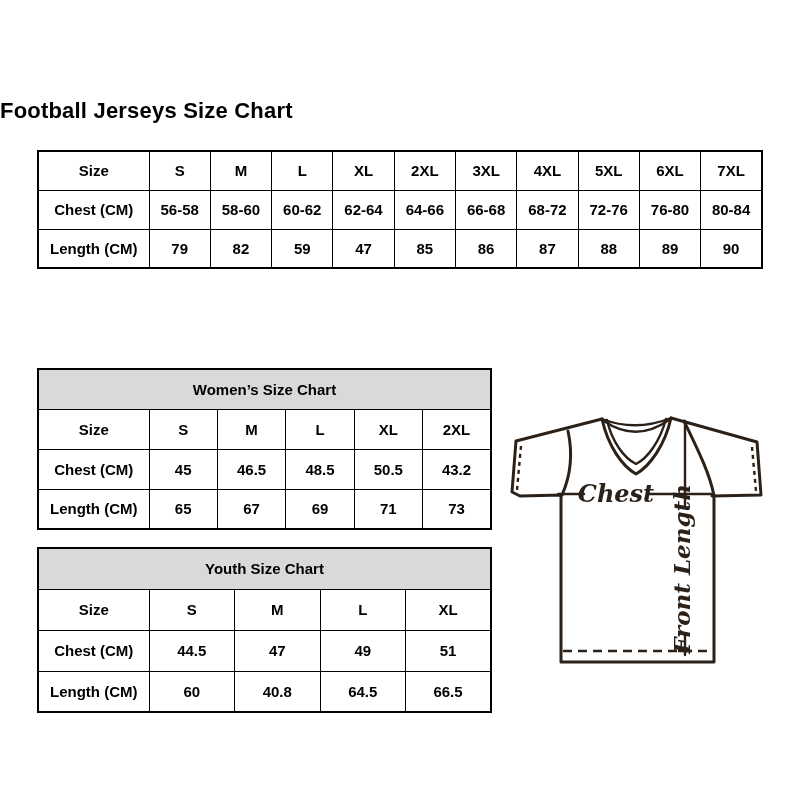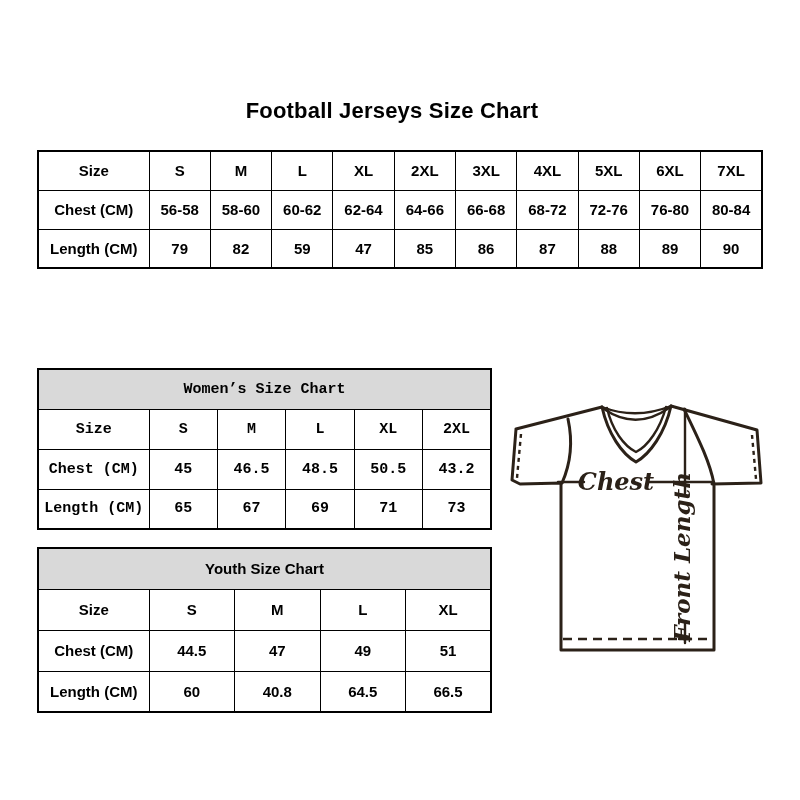--- a/index.html
+++ b/index.html
@@ -1,21 +1,21 @@
 <!DOCTYPE html>
 <html><head>
 <meta charset="utf-8">
 <style>
   * { margin:0; padding:0; box-sizing:border-box; }
   html,body { width:800px; height:800px; background:#ffffff; }
   body { position:relative; font-family:"Liberation Sans", sans-serif; color:#000; overflow:hidden; }
 
   .title {
     position:absolute; left:0; top:98px; width:784px;
-    text-align:center; font-size:22px; font-weight:bold; color:#000;
+    font-size:22px; font-weight:bold; color:#000;
     letter-spacing:0.2px;
   }
 
   table.size-table {
     position:absolute;
     border-collapse:collapse;
     table-layout:fixed;
     background:#fff;
     border:2px solid #000;
   }
@@ -27,28 +27,28 @@
     font-size:15px;
     color:#000;
     overflow:hidden;
     white-space:nowrap;
   }
   td.header-cell {
     background:#d9d9d9;
     font-size:17px;
   }
   #men-table   { left:37px;  top:150px; width:726px; }
-  #women-table { left:37px;  top:368px; width:455px;font-family:Liberation Mono, monospace; }
+  #women-table { left:37px;  top:368px; width:455px; }
   #youth-table { left:37px;  top:547px; width:455px; }
   #men-table tr   { height:39px; }
   #women-table tr { height:40px; }
   #youth-table tr { height:41px;margin-left:46px; }
 
   .jersey-wrap {
-    position:absolute; left:498px; top:390px; width:285px; height:292px;text-align:right;
+    position:absolute; left:498px; top:402px; width:285px; height:292px;text-align:right;
   }
   .jersey-wrap svg { display:block; width:285px; height:292px; }
   .jersey-line  { fill:none; stroke:#2b2118; stroke-width:3;   stroke-linejoin:round; stroke-linecap:round; }
   .jersey-thin  { fill:none; stroke:#2b2118; stroke-width:2.4; stroke-linejoin:round; stroke-linecap:round; }
   .jersey-dash  { fill:none; stroke:#2b2118; stroke-width:2.6; stroke-dasharray:9 6; }
   .cuff-dash    { fill:none; stroke:#2b2118; stroke-width:2.4; stroke-dasharray:4 4; }
   .measure-text {
     fill:#2b2118;
     font-family:"DejaVu Serif", serif;
     font-style:italic;

